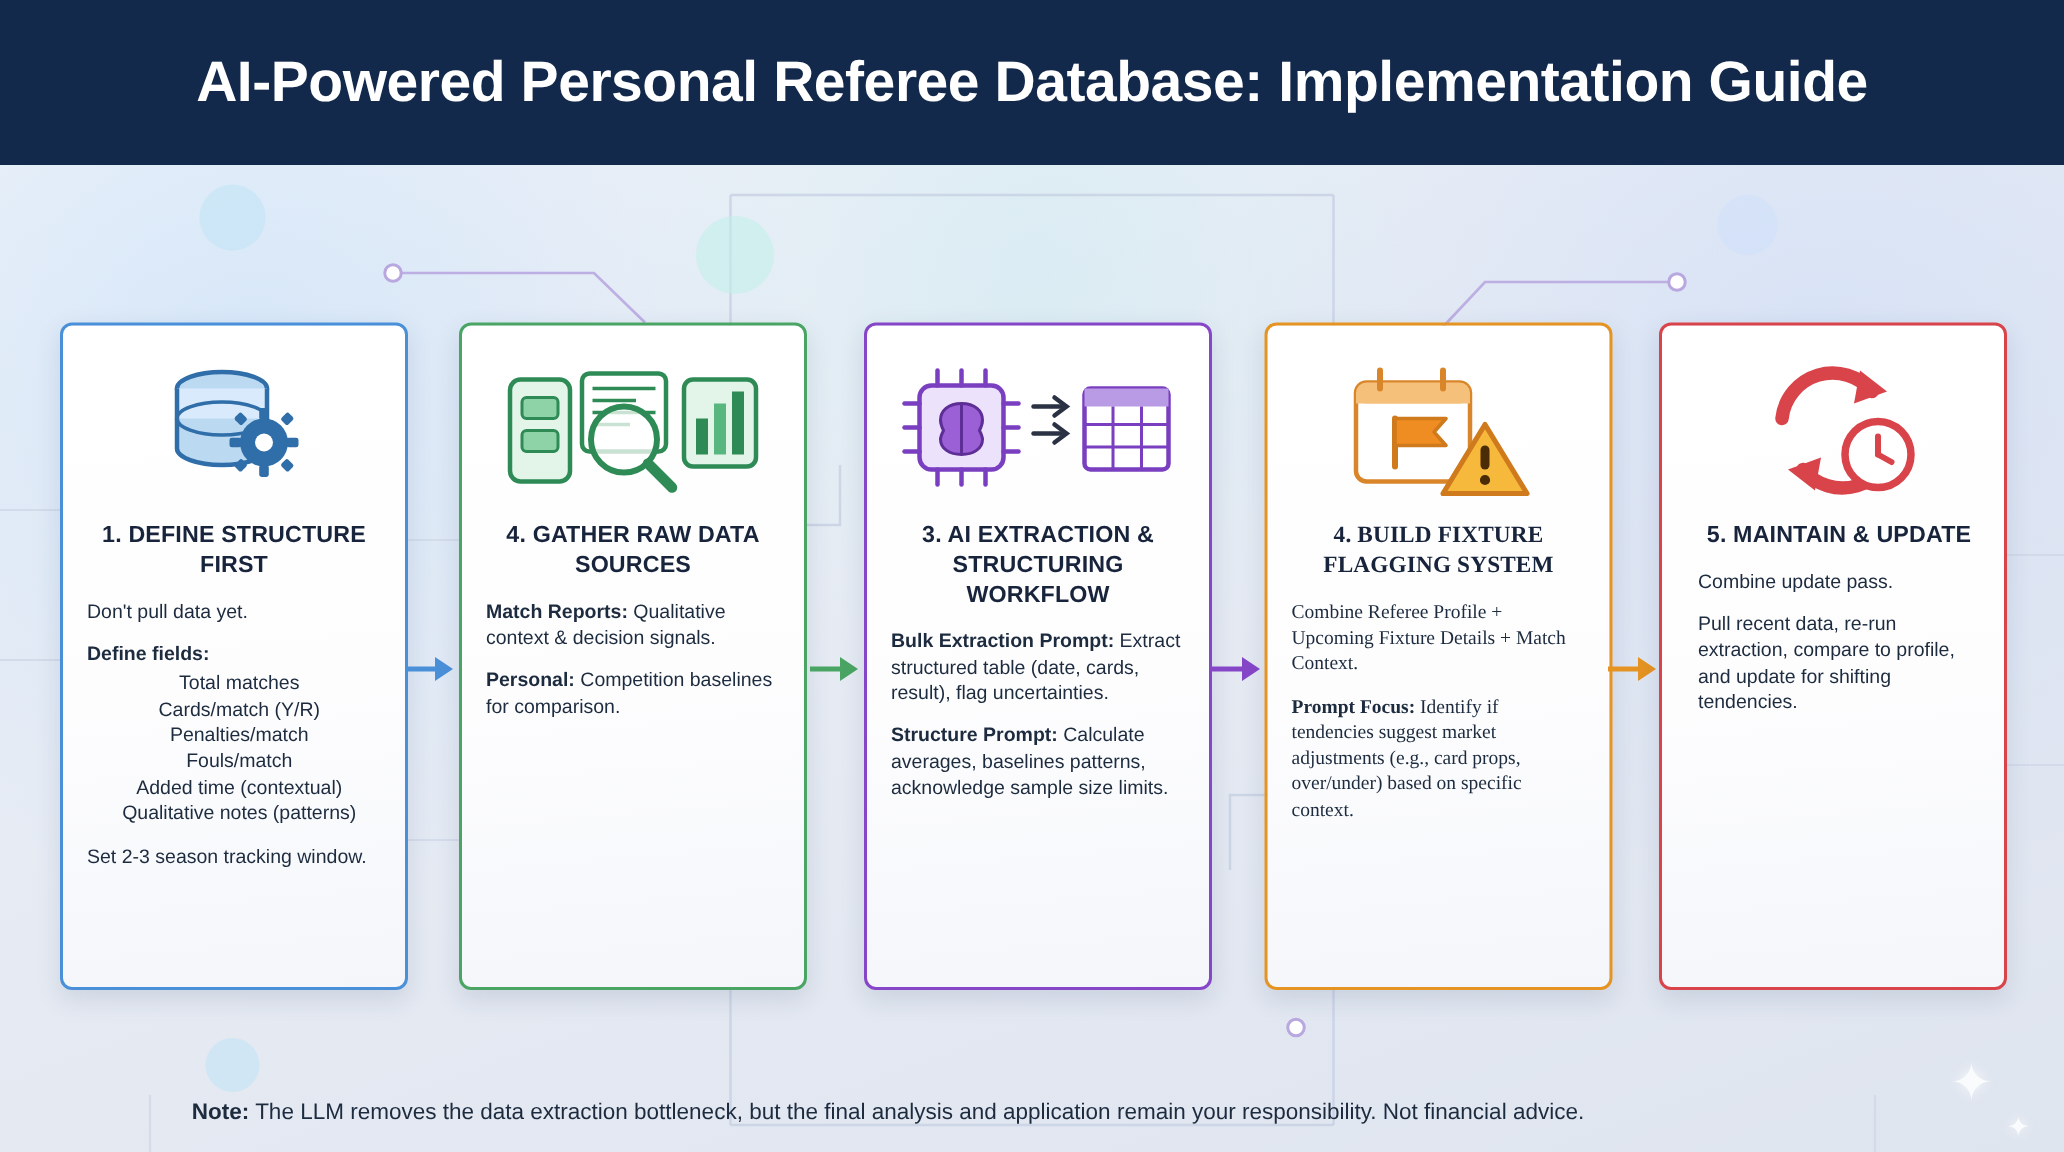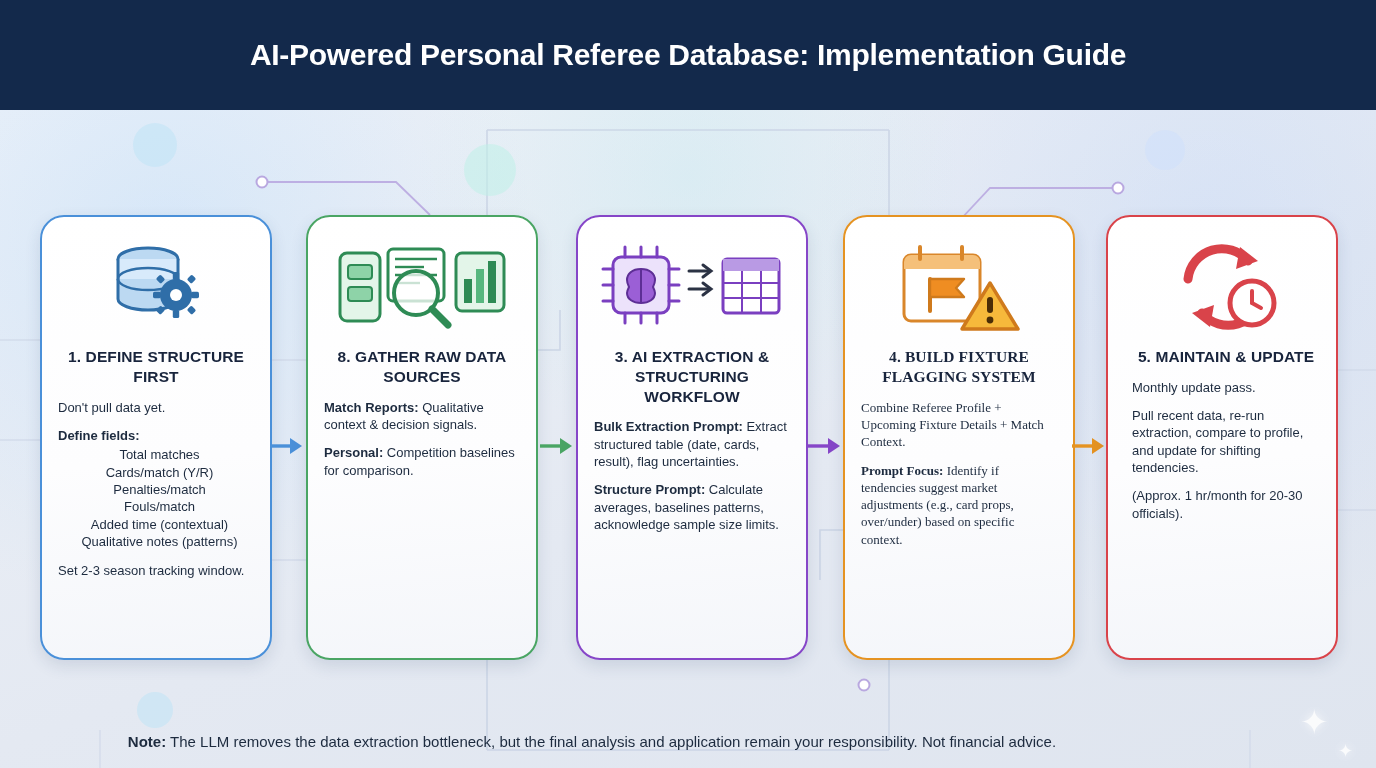--- a/index.html
+++ b/index.html
@@ -18,21 +18,21 @@
     position: absolute;
     left: 0; top: 0;
     width: 1376px; height: 110px;
     background: #13294b;
     display: flex;
     align-items: center;
     justify-content: center;
   }
   .header-title {
     color: #ffffff;
-    font-size: 30px;
+    font-size: 38px;
     font-weight: bold;
     letter-spacing: -0.3px;
     white-space: nowrap;
   }
 
   
   .canvas {
     position: absolute;
     left: 0; top: 110px;
     width: 1376px; height: 658px;
@@ -62,21 +62,21 @@
   .cards {
     position: absolute;
     left: 0; top: 0;
     width: 1376px; height: 658px;
   }
   .card {
     position: absolute;
     top: 105px;
     width: 232px;
     height: 445px;
-    border-radius: 24px;
+    border-radius: 8px;
     border: 2.5px solid #999;
     background: linear-gradient(175deg, #ffffff 0%, #fdfdfe 55%, #f4f6fa 100%);
     box-shadow: 0 6px 16px rgba(40,60,100,0.13);
     padding: 14px 16px 12px 16px;
     display: flex;
     flex-direction: column;
     overflow: hidden;
   }
   .card[data-idx="0"] { left: 40px;  border-color: #4a90d9; }
   .card[data-idx="1"] { left: 306px; border-color: #4aa564; }
@@ -245,21 +245,21 @@
           <g stroke="#2e8b55" stroke-width="2.4">
             <path d="M63 22 H105"></path>
               <path d="M63 30 H92"></path>
               <path d="M63 38 H105"></path>
               <path d="M63 46 H88"></path>
           </g>
           <circle cx="84" cy="56" r="22" fill="rgba(255,255,255,0.75)" stroke="#2e8b55" stroke-width="4"></circle>
           <path d="M100 72 L116 88" stroke="#2e8b55" stroke-width="7" stroke-linecap="round"></path>
         </svg>
       </div>
-      <div class="card-title">8. GATHER RAW DATA SOURCES</div>
+      <div class="card-title">4. GATHER RAW DATA SOURCES</div>
       <div class="card-body">
         <div class="blk">
           <b>Match Reports:</b><span> Qualitative context &amp; decision signals.</span>
         </div>
         <div class="blk">
           <b>Personal:</b><span> Competition baselines for comparison.</span>
         </div>
       </div>
     </div>
 
@@ -360,23 +360,22 @@
           <path d="M44 90 L26 76 L48 68 Z" fill="#d9434a"></path>
           <circle cx="86" cy="66" r="22" fill="#ffffff" stroke="#d9434a" stroke-width="5"></circle>
           <g stroke="#d9434a" stroke-width="4" stroke-linecap="round">
             <path d="M86 54 V66"></path>
               <path d="M86 66 L95 71"></path>
           </g>
         </svg>
       </div>
       <div class="card-title">5. MAINTAIN &amp; UPDATE</div>
       <div class="card-body">
-        <div class="blk">Monthly update pass.</div>
+        <div class="blk">Combine update pass.</div>
         <div class="blk">Pull recent data, re-run extraction, compare to profile, and update for shifting tendencies.</div>
-        <div class="blk">(Approx. 1 hr/month for 20-30 officials).</div>
       </div>
     </div>
 
   </div>
 
   <div class="note">
     <b>Note:</b><span> The LLM removes the data extraction bottleneck, but the final analysis and application remain your responsibility. Not financial advice.</span>
   </div>
 
 </div>

